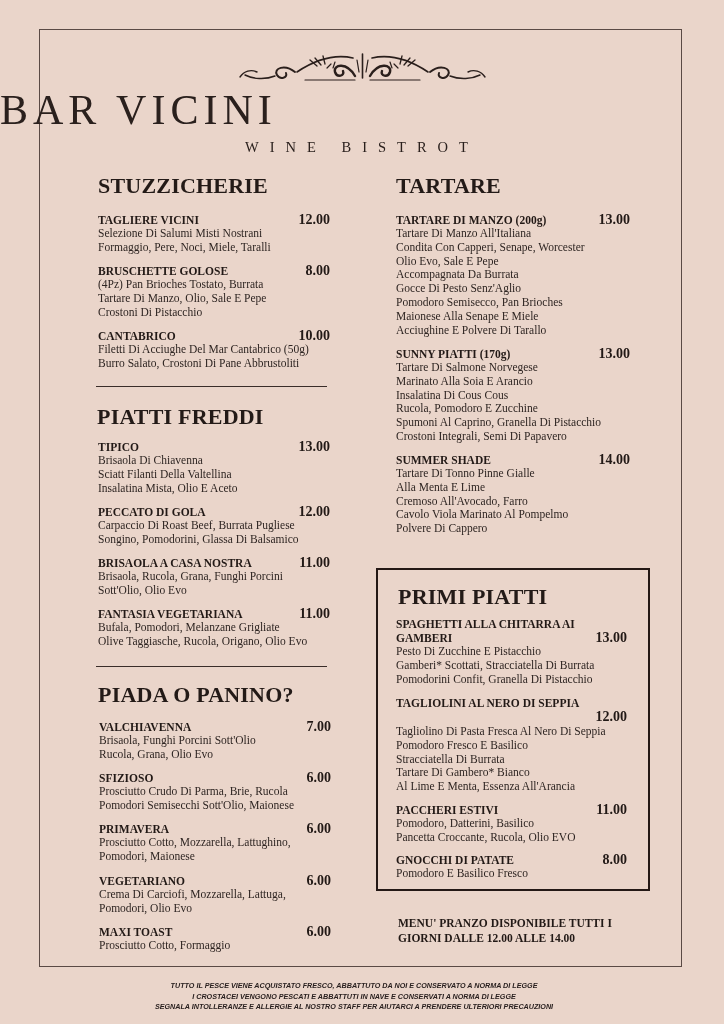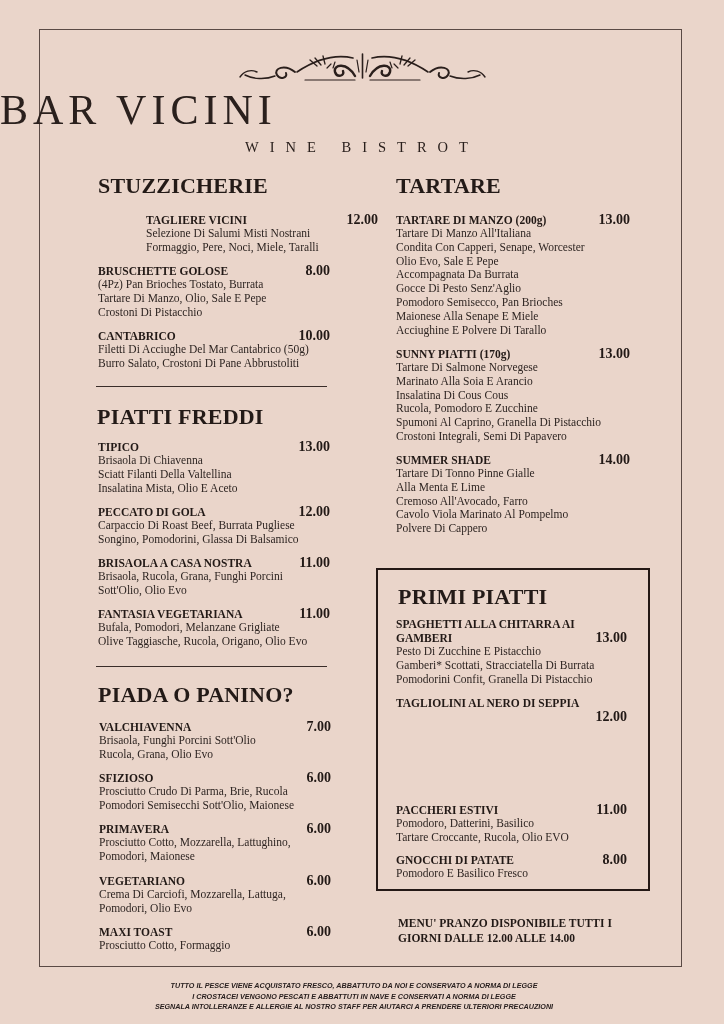--- a/index.html
+++ b/index.html
@@ -129,21 +129,21 @@
     <path d="M180 10 L173 16 M175 8 L169 15 M167 6 L165 14" stroke-width="1.3"></path>
     <path d="M92 18 L96 14 M98 18 L100 12" stroke-width="1.2"></path>
     <path d="M163 18 L159 14 M157 18 L155 12" stroke-width="1.2"></path>
   </g>
 </svg>
 <div class="brand-title">BAR VICINI</div>
 <div class="brand-sub">WINE BISTROT</div>
 
 <div class="section-title" style="left:98px; top:173px;">STUZZICHERIE</div>
 
-<div class="item" style="left:98px; top:213px;margin-left:48px;">
+<div class="item" style="left:98px; top:213px;">
   <div class="head"><span>TAGLIERE VICINI</span><span class="price">12.00</span></div>
   <div class="desc">
     <div>Selezione Di Salumi Misti Nostrani</div>
     <div>Formaggio, Pere, Noci, Miele, Taralli</div>
   </div>
 </div>
 
 <div class="item" style="left:98px; top:264px;">
   <div class="head"><span>BRUSCHETTE GOLOSE</span><span class="price">8.00</span></div>
   <div class="desc">
@@ -291,27 +291,34 @@
     <div>Gamberi* Scottati, Stracciatella Di Burrata</div>
     <div>Pomodorini Confit, Granella Di Pistacchio</div>
   </div>
 </div>
 
 <div class="item" style="left:396px; top:696px; width:231px;">
   <div class="head"><span>TAGLIOLINI AL NERO DI SEPPIA</span></div>
   <div class="head" style="height:14px; margin-bottom:1px;">
       <span class="price">12.00</span>
     </div>
+  <div class="desc">
+    <div>Tagliolino Di Pasta Fresca Al Nero Di Seppia</div>
+    <div>Pomodoro Fresco E Basilico</div>
+    <div>Stracciatella Di Burrata</div>
+    <div>Tartare Di Gambero* Bianco</div>
+    <div>Al Lime E Menta, Essenza All'Arancia</div>
+  </div>
 </div>
 
 <div class="item" style="left:396px; top:803px; width:231px;">
   <div class="head"><span>PACCHERI ESTIVI</span><span class="price">11.00</span></div>
   <div class="desc">
     <div>Pomodoro, Datterini, Basilico</div>
-    <div>Tartare Croccante, Rucola, Olio EVO</div>
+    <div>Pancetta Croccante, Rucola, Olio EVO</div>
   </div>
 </div>
 
 <div class="item" style="left:396px; top:853px; width:231px;">
   <div class="head"><span>GNOCCHI DI PATATE</span><span class="price">8.00</span></div>
   <div class="desc">
     <div>Pomodoro E Basilico Fresco</div>
   </div>
 </div>
 

